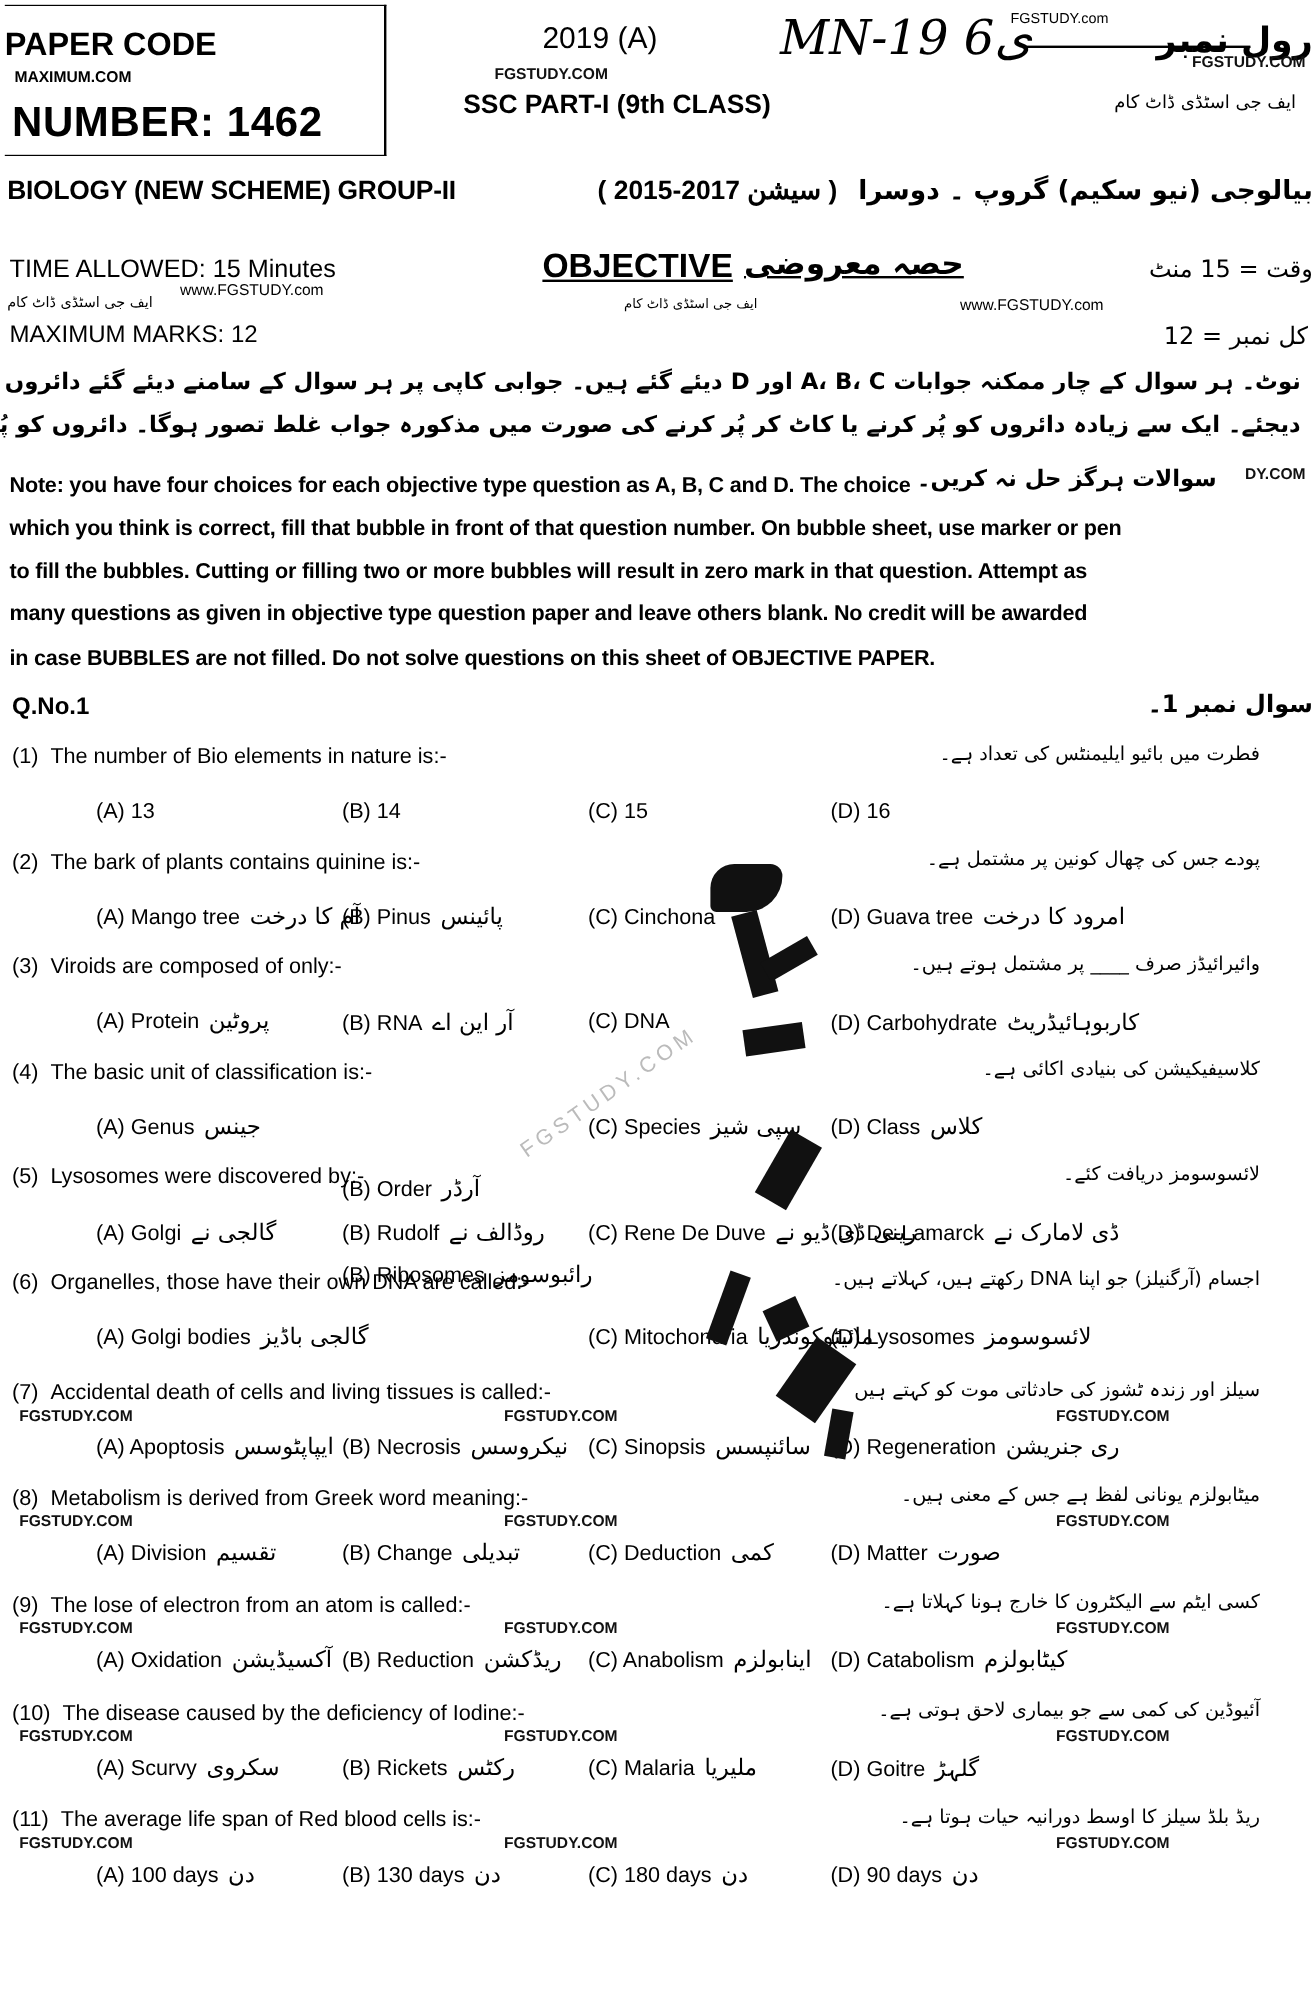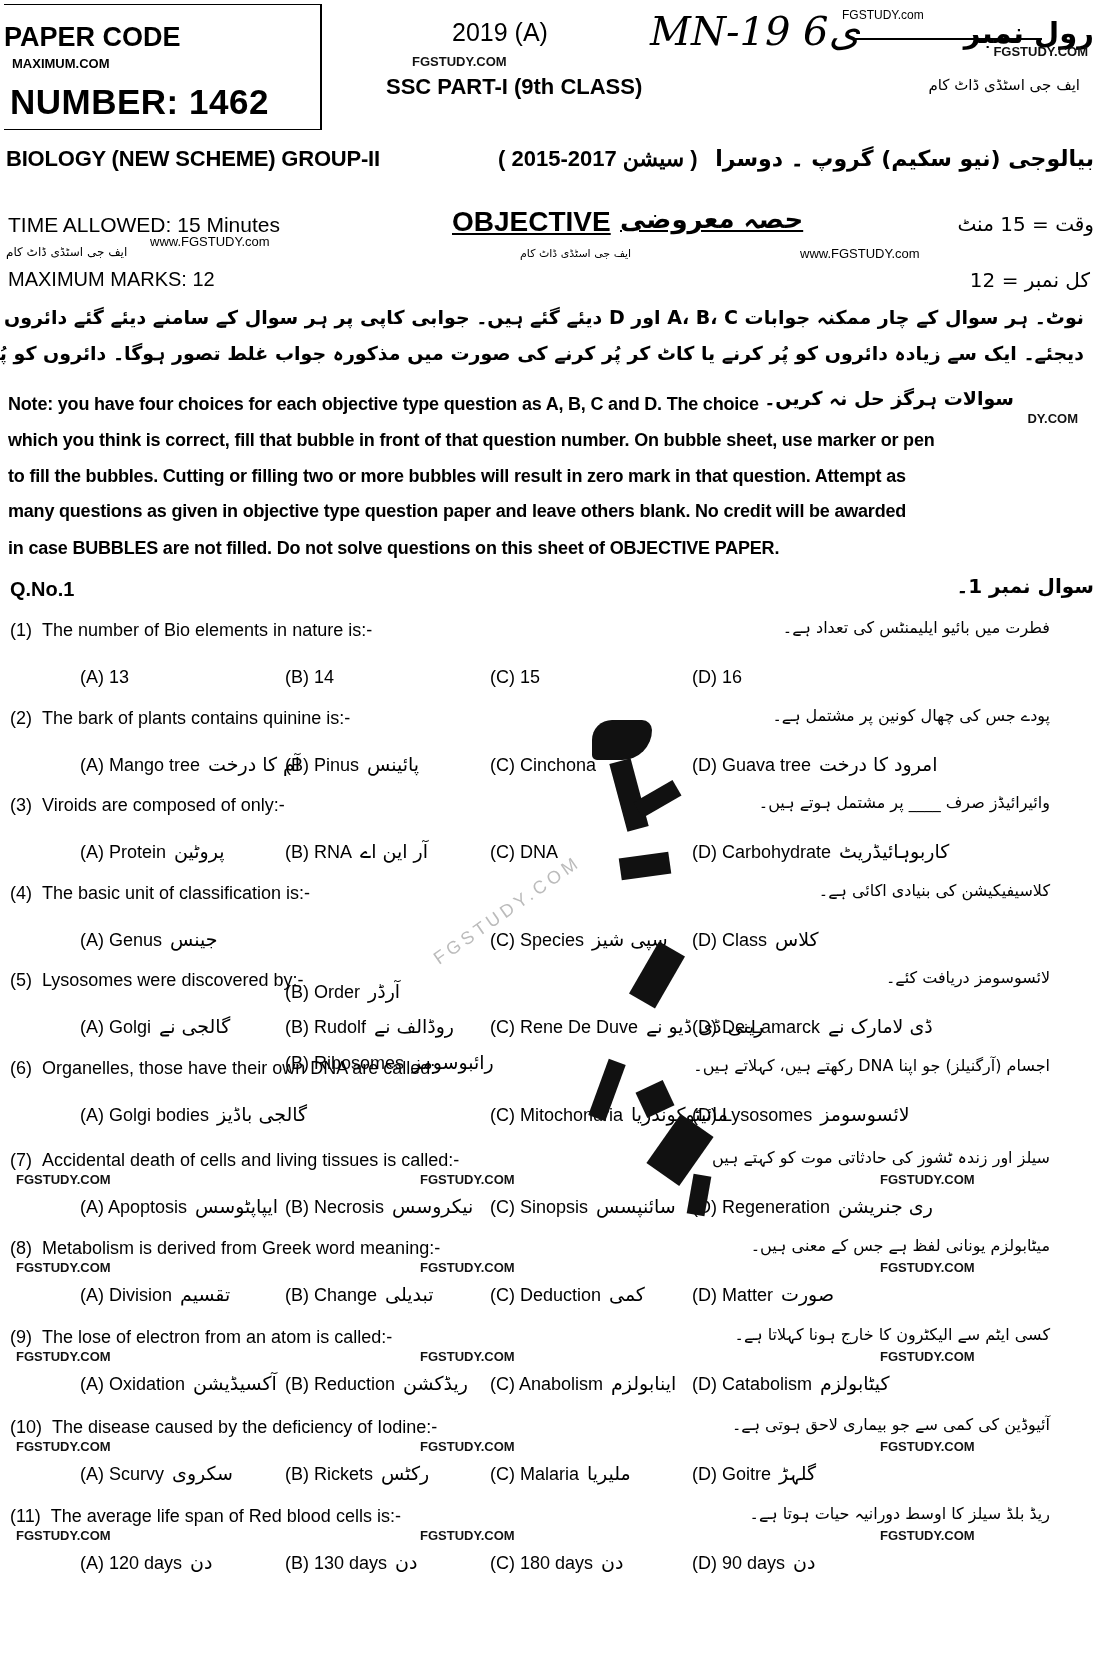--- a/index.html
+++ b/index.html
@@ -80,21 +80,21 @@
 <div class="abs objective">OBJECTIVE</div>
 <div class="abs urdu objective-urdu">حصہ معروضی</div>
 <div class="abs urdu urdu-wm2">ایف جی اسٹڈی ڈاٹ کام</div>
 <div class="abs urdu time-urdu">وقت = 15 منٹ</div>
 <div class="abs www2">www.FGSTUDY.com</div>
 <div class="abs urdu marks-urdu">کل نمبر = 12</div>
 
 <div class="abs urdu urdu-instr" style="top:306px;">نوٹ۔ ہر سوال کے چار ممکنہ جوابات A، B، C اور D دیئے گئے ہیں۔ جوابی کاپی پر ہر سوال کے سامنے دیئے گئے دائروں میں سے درست جواب کے مطابق متعلقہ دائرہ کو مارکر یا پین سے بھر</div>
 <div class="abs urdu urdu-instr" style="top:342px;">دیجئے۔ ایک سے زیادہ دائروں کو پُر کرنے یا کاٹ کر پُر کرنے کی صورت میں مذکورہ جواب غلط تصور ہوگا۔ دائروں کو پُر نہ کرنے کی صورت میں کوئی نمبر نہیں دیا جائے گا۔ اس سوالیہ پرچہ پر</div>
 <div class="abs urdu urdu-instr" style="top:387px; right:80px;">سوالات ہرگز حل نہ کریں۔</div>
-<div class="abs wm" style="right:16px; top:387px;margin-top:24px;">DY.COM</div>
+<div class="abs wm" style="right:6px; top:387px;">DY.COM</div>
 
 <div class="abs note" style="top:394px;text-align:center;">Note:  you have four choices for each objective type question as A, B, C and D. The choice</div>
 <div class="abs note" style="top:430px;">which you think is correct, fill that bubble in front of that question number. On bubble sheet, use marker or pen</div>
 <div class="abs note" style="top:466px;">to fill the bubbles. Cutting or filling two or more bubbles will result in zero mark in that question.  Attempt as</div>
 <div class="abs note" style="top:501px;">many questions as given in objective type question paper and leave others blank. No credit will be awarded</div>
 <div class="abs note" style="top:538px;">in case BUBBLES are not filled. Do not solve questions on this sheet of OBJECTIVE PAPER.</div>
 
 <div class="abs qno">Q.No.1</div>
 <div class="abs urdu qno-urdu">سوال نمبر 1۔</div>
 
@@ -166,21 +166,21 @@
     <div class="abs urdu q-ur" style="right: 44px; top: 1415px;">آئیوڈین کی کمی سے جو بیماری لاحق ہوتی ہے۔</div>
     <div class="abs opt" style="left: 80px; top: 1462px;"><span>(A) Scurvy</span><span class="ou">سکروی</span></div>
     <div class="abs opt" style="left: 285px; top: 1462px;"><span>(B) Rickets</span><span class="ou">رکٹس</span></div>
     <div class="abs opt" style="left: 490px; top: 1462px;"><span>(C) Malaria</span><span class="ou">ملیریا</span></div>
     <div class="abs opt" style="left: 692px; top: 1462px;"><span>(D) Goitre</span><span class="ou">گلہڑ</span></div>
     <div class="abs wm" style="left: 16px; top: 1439px;">FGSTUDY.COM</div>
     <div class="abs wm" style="left: 420px; top: 1439px;">FGSTUDY.COM</div>
     <div class="abs wm" style="left: 880px; top: 1439px;">FGSTUDY.COM</div>
     <div class="abs q-en" style="left: 10px; top: 1506px;"><span style="margin-right: 10px;">(11)</span><span>The average life span of Red blood cells is:-</span></div>
     <div class="abs urdu q-ur" style="right: 44px; top: 1504px;">ریڈ بلڈ سیلز کا اوسط دورانیہ حیات ہوتا ہے۔</div>
-    <div class="abs opt" style="left: 80px; top: 1551px;"><span>(A)  120 days</span><span class="ou">دن</span></div>
+    <div class="abs opt" style="left: 80px; top: 1551px;"><span>(A)  100 days</span><span class="ou">دن</span></div>
     <div class="abs opt" style="left: 285px; top: 1551px;"><span>(B)  130 days</span><span class="ou">دن</span></div>
     <div class="abs opt" style="left: 490px; top: 1551px;"><span>(C)  180 days</span><span class="ou">دن</span></div>
     <div class="abs opt" style="left: 692px; top: 1551px;"><span>(D)  90 days</span><span class="ou">دن</span></div>
     <div class="abs wm" style="left: 16px; top: 1528px;">FGSTUDY.COM</div>
     <div class="abs wm" style="left: 420px; top: 1528px;">FGSTUDY.COM</div>
     <div class="abs wm" style="left: 880px; top: 1528px;">FGSTUDY.COM</div>
   </div>
 
 <div class="ink" style="left:592px; top:720px; width:60px; height:40px; border-radius:20px 10px 30px 5px;"></div>
 <div class="ink" style="left:618px; top:760px; width:22px; height:70px; transform:rotate(-15deg);"></div>

